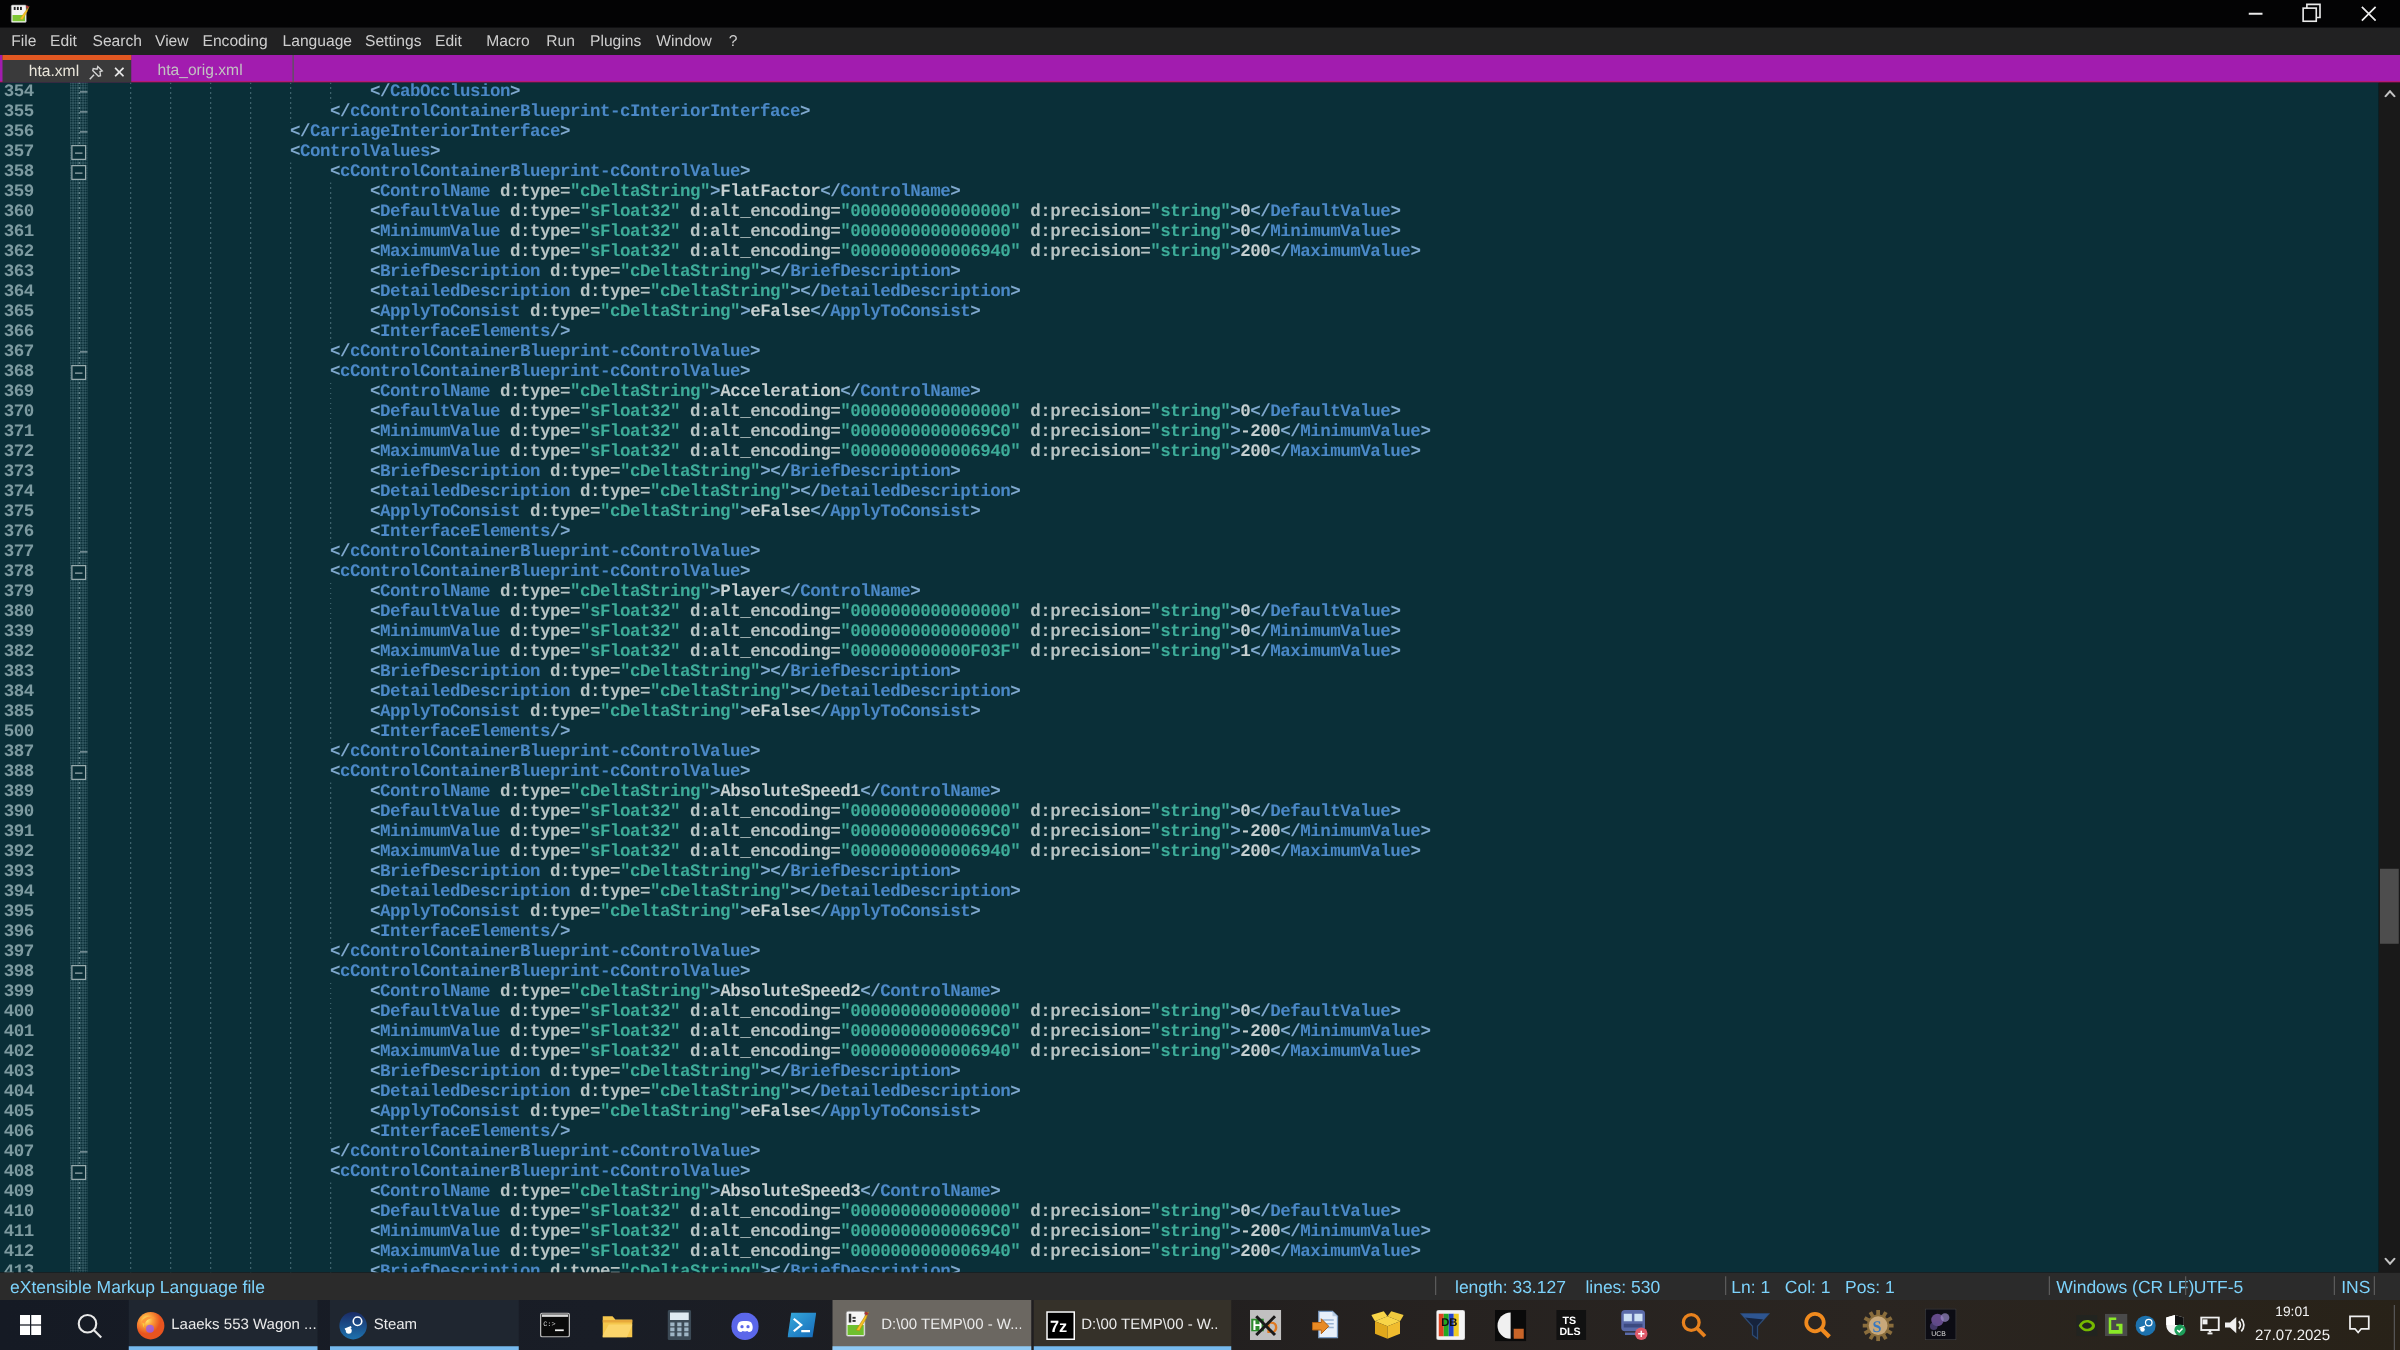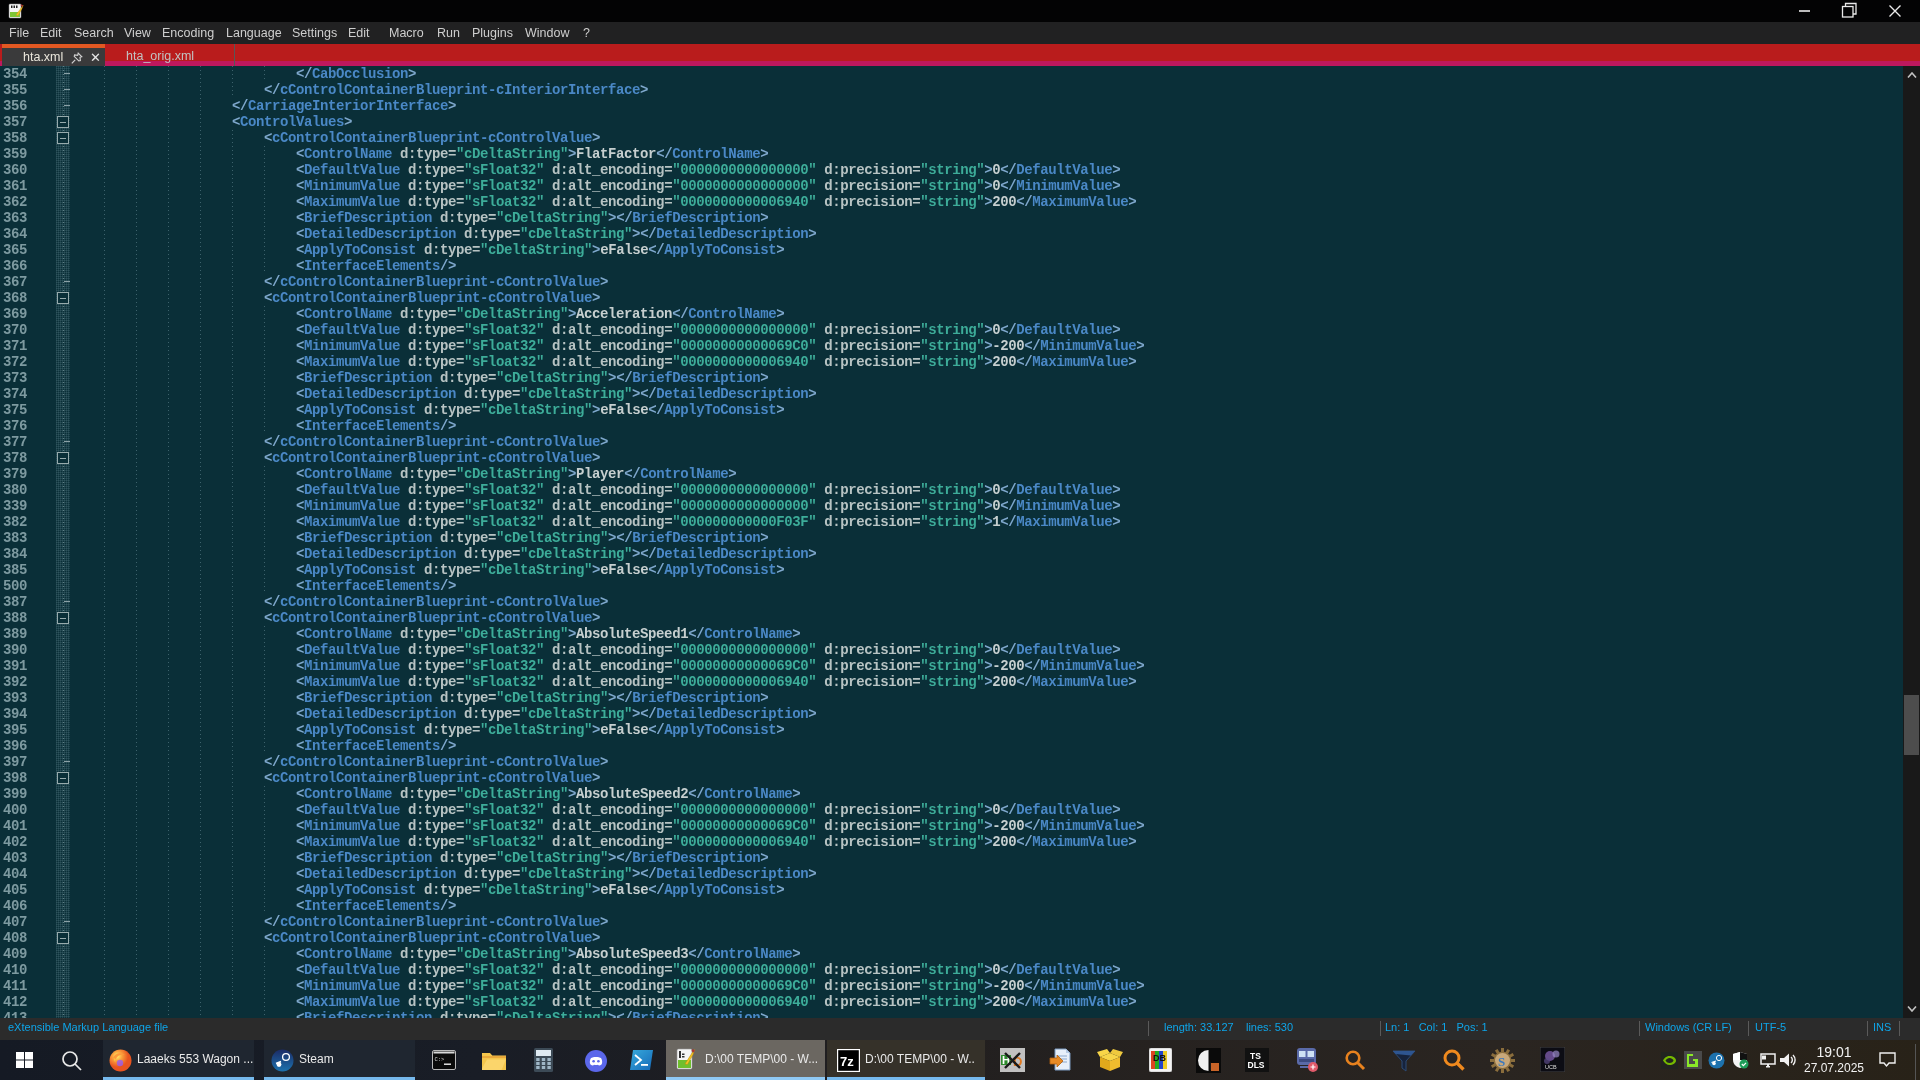--- a/index.html
+++ b/index.html
@@ -1,38 +1,38 @@
 <!DOCTYPE html>
 <html><head><meta charset="utf-8"><title>n</title>
 <style>*{margin:0;padding:0;box-sizing:border-box}
 html,body{width:1920px;height:1080px;overflow:hidden;background:#000;font-family:"Liberation Sans",sans-serif}
 #titlebar{position:absolute;left:0;top:0;width:1920px;height:22px;background:#030304;color:#e6e6e6}
 #titlebar .tt{position:absolute;left:45px;top:4px;font-size:12.5px;letter-spacing:-.33px;white-space:pre}
 #menubar{position:absolute;left:0;top:22px;width:1920px;height:22px;background:#212122;color:#cecece;font-size:12.5px}
 #menubar b{position:absolute;top:4px;font-weight:normal}
-#tabbar{position:absolute;left:0;top:44px;width:1920px;height:22px;background:#b91c1c;border-bottom:5px solid #be185d}
+#tabbar{position:absolute;left:0;top:44px;width:1920px;height:22px;background:#a21caf;border-bottom:1px solid #be185d}
 #tab1{position:absolute;left:2px;top:0;width:103px;height:22px;background:#3a3a3b;border-top:4px solid #e25822;color:#e9e5da;font-size:12.5px}
 #tab1 span{position:absolute;left:21px;top:2px}
 #tab2{position:absolute;left:105px;top:0;width:130px;height:22px;border-right:1px solid #575757;color:#c2c2c2;font-size:12.5px}
 #tab2 span{position:absolute;left:21px;top:5px}
 #editor{position:absolute;left:0;top:66px;width:1903px;height:952px;background:#0a2f38;overflow:hidden}
 .mono{font-family:"Liberation Mono",monospace;font-weight:bold;font-size:14px;letter-spacing:-0.4px;line-height:16px}
 .nu{position:absolute;left:0;width:30px;text-align:center;color:#7d9aa0;height:16px}
 .cl{position:absolute;height:16px;white-space:pre}
 .cl b{font-weight:bold}
 b.k{color:#7fa8cd} b.t{color:#4a88c6} b.a{color:#b7c3c3} b.v{color:#3dac99} b.x{color:#c6cfcf}
 #fband{position:absolute;left:56px;top:0;width:14px;height:952px;background:repeating-linear-gradient(to bottom,rgba(125,165,175,.17) 0 1px,transparent 1px 2px),repeating-linear-gradient(to right,rgba(125,165,175,.17) 0 1px,transparent 1px 2px)}
 #fline{position:absolute;left:63px;top:0;width:1px;height:952px;background:repeating-linear-gradient(to bottom,rgba(140,168,172,.6) 0 1px,transparent 1px 4px)}
 .fbox{position:absolute;left:57px;width:12px;height:12px;background:#0a2f38;border:1px solid #97abad}
 .fbox:after{content:"";position:absolute;left:2px;top:4.5px;width:6px;height:1px;background:#97abad}
 .ftick{position:absolute;left:64px;width:6px;height:1px;background:#8aa0a5}
 .ig{position:absolute;width:1px;background:repeating-linear-gradient(to bottom,#3d626c 0 1px,transparent 1px 4px)}
 #vscroll{position:absolute;left:1903px;top:66px;width:17px;height:952px;background:#191919}
 #vthumb{position:absolute;left:1px;top:629px;width:15px;height:60px;background:#4d4d4d}
-#statusbar{position:absolute;left:0;top:1018px;width:1920px;height:22px;background:#2b2b2b;color:#0ea5e9;font-size:11px}
+#statusbar{position:absolute;left:0;top:1018px;width:1920px;height:22px;background:#2b2b2b;color:#7dd3fc;font-size:14px}
 #statusbar .it{position:absolute;top:3px;white-space:pre}
 #statusbar .sep{position:absolute;top:3px;width:1px;height:15px;background:#5a5a5a}
 #taskbar{position:absolute;left:0;top:1040px;width:1920px;height:40px;background:linear-gradient(90deg,#151a24 0%,#191d26 25%,#201e1f 45%,#262220 60%,#2a2521 78%,#282218 100%)}
 .tbtn{position:absolute;top:1040px;height:40px}
 .ul{position:absolute;bottom:0;height:3px;background:#76b9ed}
 .tlabel{position:absolute;top:12px;color:#eaeaea;font-size:12px;white-space:nowrap;overflow:hidden}</style></head>
 <body>
 <div id="titlebar">
     <svg style="position:absolute;left:8px;top:3px" width="16" height="16" viewBox="0 0 16 16">
       <rect x="1" y="1" width="12" height="14" rx="1" fill="#f4f4f4" stroke="#888" stroke-width=".5"></rect>
@@ -473,17 +473,17 @@
 <svg style="position:absolute;left:1757px;top:1053px" width="19" height="16" viewBox="0 0 19 16">
     <rect x="4" y="1" width="14" height="10" fill="none" stroke="#f0f0f0" stroke-width="1.5"></rect>
     <rect x="9" y="13" width="4" height="1.5" fill="#f0f0f0"></rect>
     <rect x="10" y="11" width="2" height="2" fill="#f0f0f0"></rect>
     <rect x="5" y="2.5" width="4" height="4" fill="#f0f0f0"></rect>
   </svg>
 <svg style="position:absolute;left:1779px;top:1052px" width="18" height="16" viewBox="0 0 18 16">
     <path d="M1 6 h4 l5-4.5 v13 L5 10 H1 Z" fill="#f0f0f0"></path>
     <path d="M12 5 a4 4 0 0 1 0 6 M14 3 a7 7 0 0 1 0 10" stroke="#f0f0f0" stroke-width="1.4" fill="none"></path>
   </svg>
-<div style="position:absolute;left:1800px;top:1044px;width:68px;text-align:center;color:#f2f2f2;font-size:14px">19:01</div>
+<div style="position:absolute;left:1800px;top:1044px;width:68px;text-align:center;color:#f2f2f2;font-size:11px">19:01</div>
 <div style="position:absolute;left:1795px;top:1061px;width:78px;text-align:center;color:#f2f2f2;font-size:12px">27.07.2025</div>
 <svg style="position:absolute;left:1879px;top:1052px" width="17" height="16" viewBox="0 0 17 16">
     <path d="M1 1 h15 v10 h-6 l-2.5 3 -2.5-3 H1 Z" fill="none" stroke="#f0f0f0" stroke-width="1.4"></path>
   </svg>
 <div style="position:absolute;left:1915px;top:1044px;width:1px;height:36px;background:#555"></div>
 </body></html>

